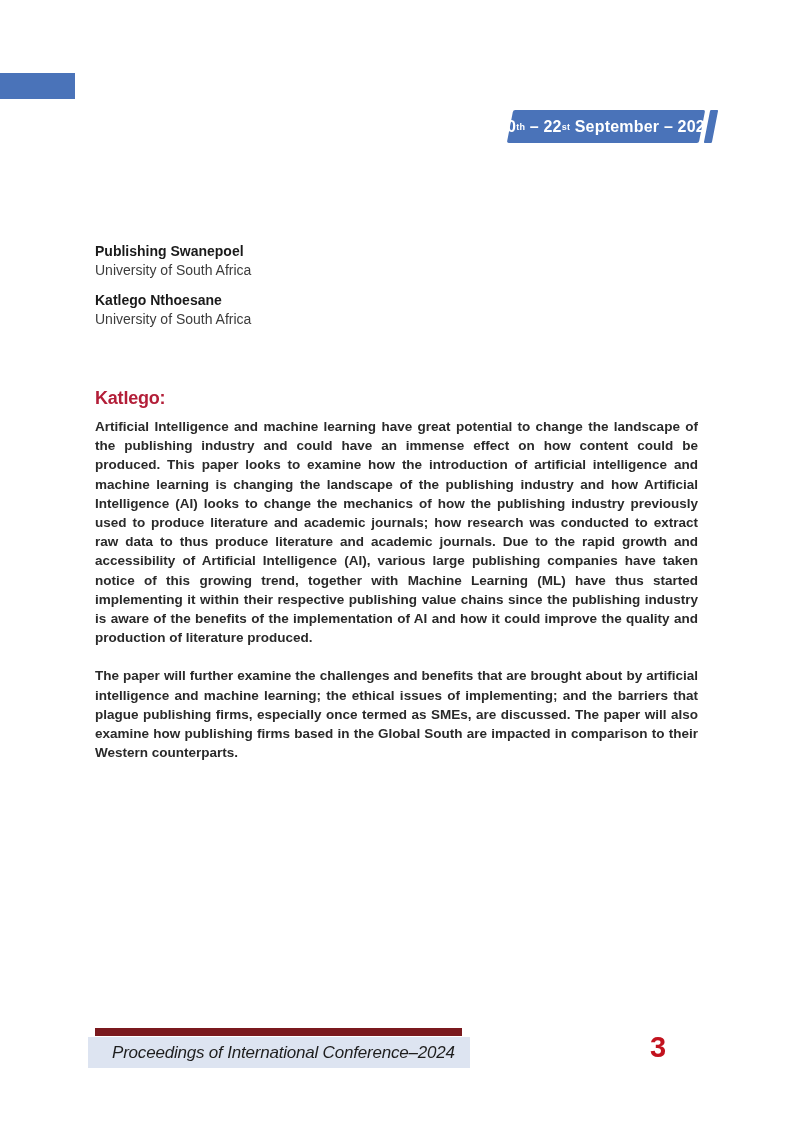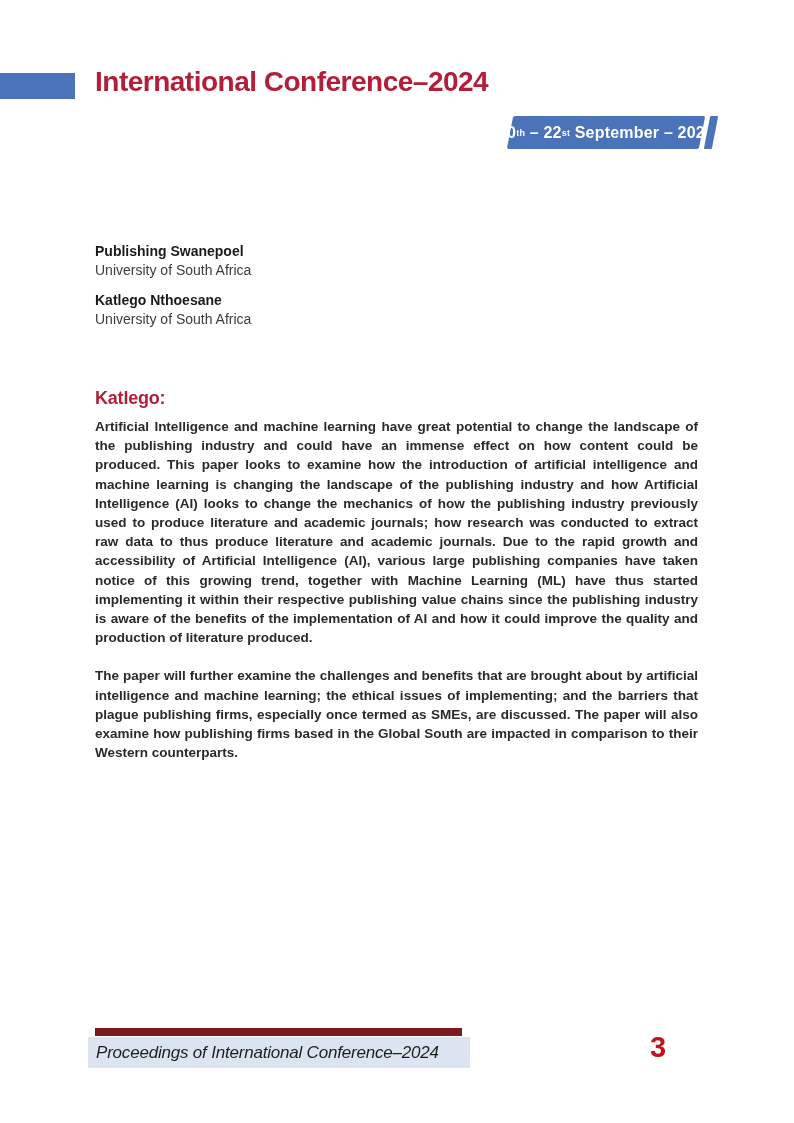--- a/index.html
+++ b/index.html
@@ -19,21 +19,21 @@
     width: 75px; height: 26px;
     background: #4A73B9;
   }
   h1.conf-title {
     position: absolute; left: 95px; top: 66px;
     font-size: 28px; font-weight: 700; letter-spacing: -0.5px;
     color: #B31E38;
     white-space: nowrap;
   }
   .date-banner {
-    position: absolute; left: 510px; top: 116px;
+    position: absolute; left: 510px; top: 110px;
     width: 192px; height: 33px;
   }
   .date-banner::before {
     content: ""; position: absolute; inset: 0;
     background: #4A73B9; border-radius: 2px;
     transform: skewX(-11deg);
   }
   .date-banner::after {
     content: ""; position: absolute; top: 0; right: -13px;
     width: 8px; height: 100%;
@@ -95,37 +95,36 @@
   }
   .footer-box {
     position: absolute; left: 88px; top: 1037px;
     width: 382px; height: 31px;
     background: #DDE4F1;
     display: flex; align-items: center;
   }
   .footer-box .proc-text {
     font-style: italic; font-weight: 500;
     font-size: 17px; color: #1E1E1E;
-    padding-left: 8px; letter-spacing: -0.2px;
+    padding-left: 24px; letter-spacing: -0.2px;
     white-space: nowrap;
   }
   .page-number {
     position: absolute; left: 650px; top: 1031px;
     font-size: 29px; font-weight: 700;
     color: #C2121E;
   }
 </style>
 </head>
 <body>
 
 <div class="page">
 
   <div class="accent-bar"></div>
 
-  <h1 class="conf-title">International Conference–2024</h1>
 
   <div class="date-banner">
     <span class="banner-text"><span>30</span><sup>th</sup><span> – </span><span>22</span><sup>st</sup><span> September – 2024</span></span>
   </div>
 
 
   <div class="authors">
     <div class="author-block">
       <div class="author-name">Publishing Swanepoel</div>
       <div class="author-affil">University of South Africa</div>

